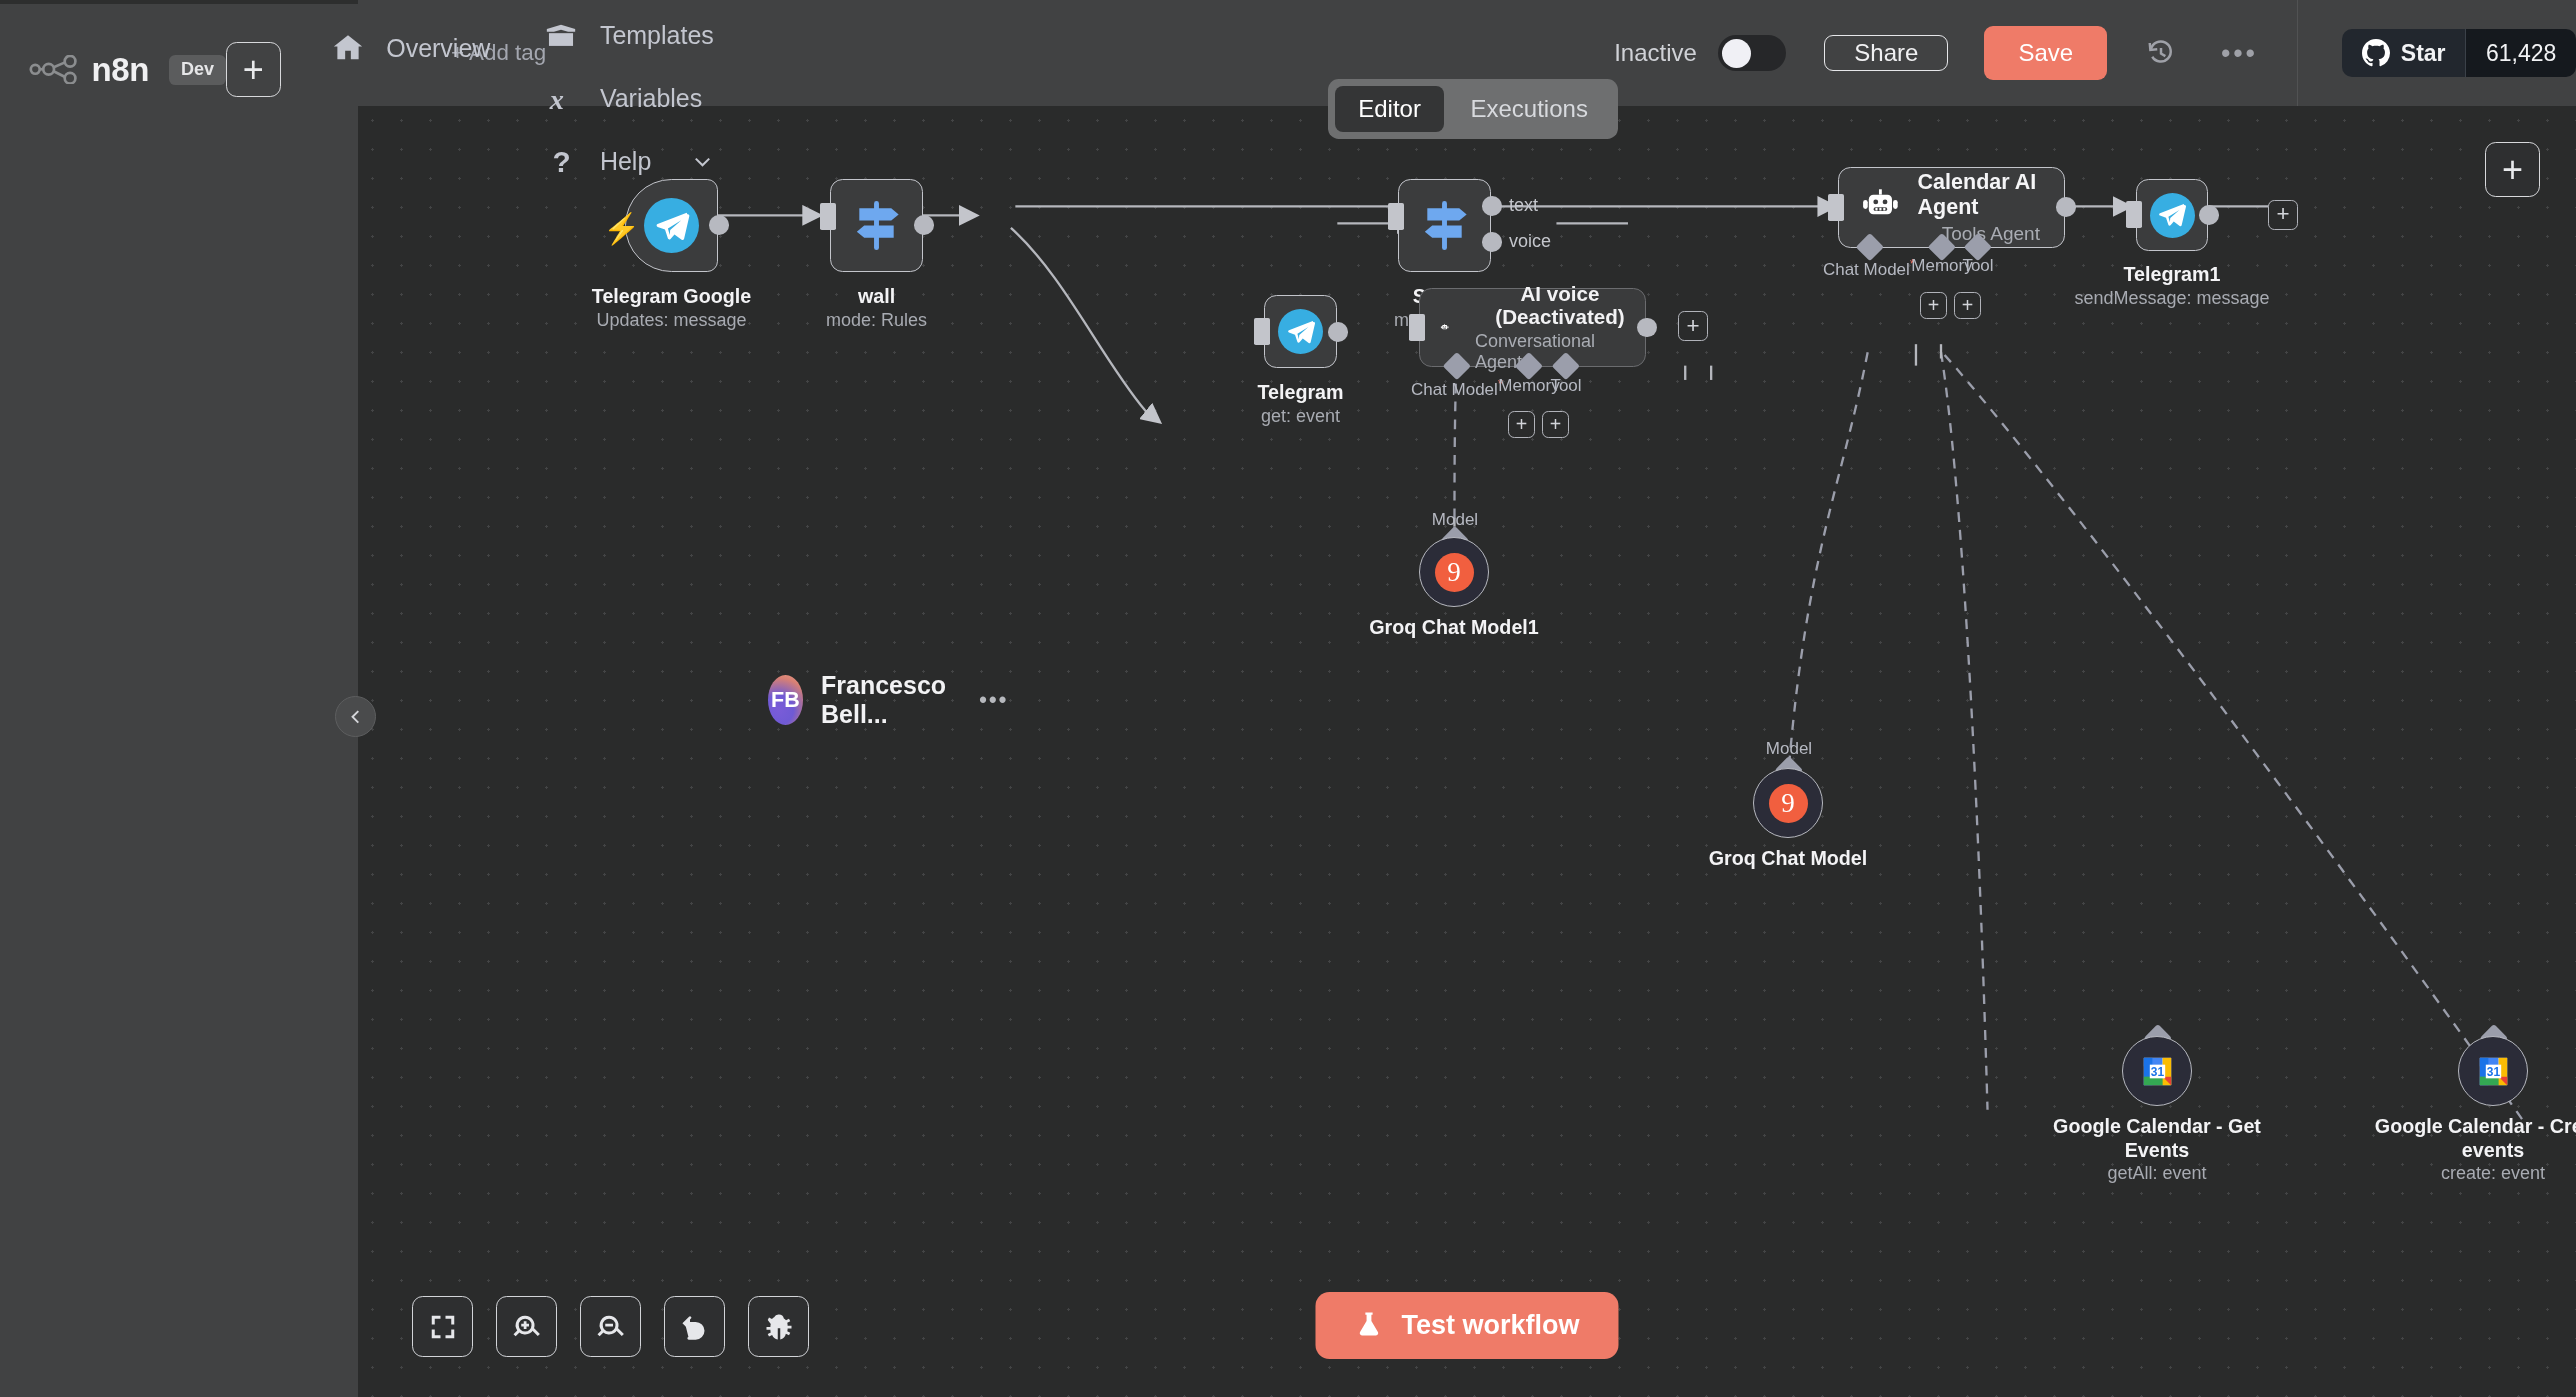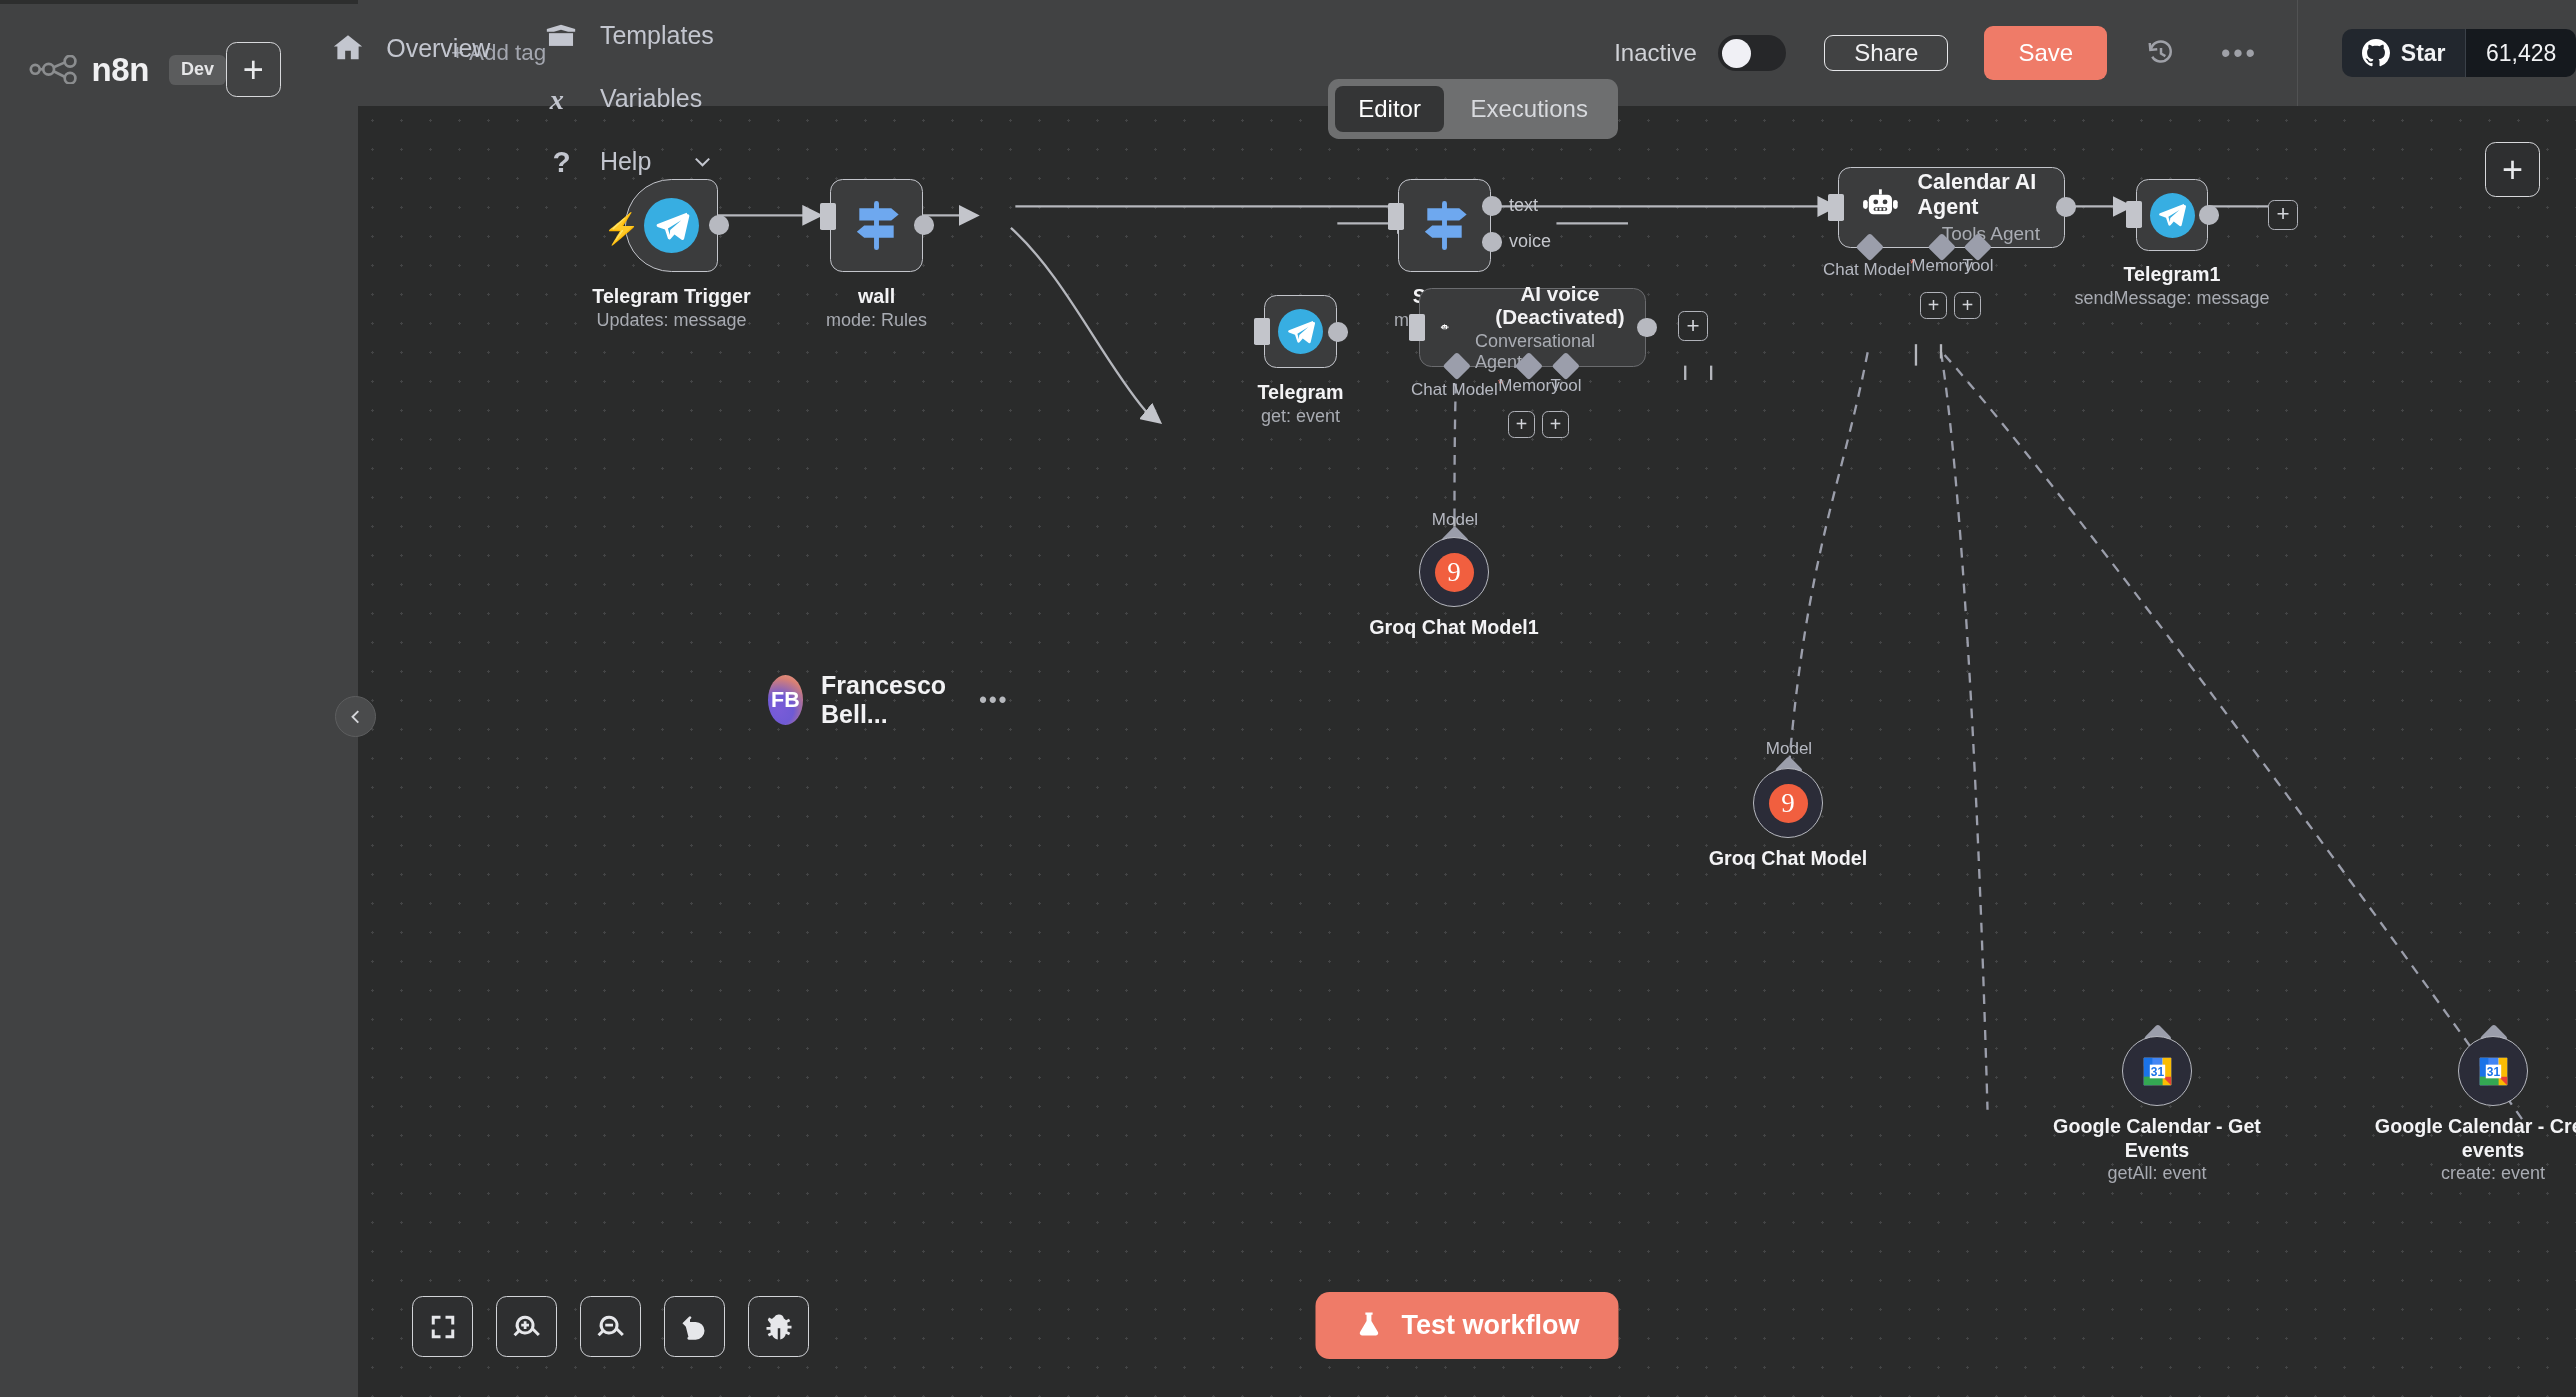--- a/index.html
+++ b/index.html
@@ -390,21 +390,21 @@
     <div class="node" style="left:267px; top:73px;">
       <div class="node-box trigger" style="width:93px;height:93px;">
         <span class="tg-icon">
           <svg viewBox="0 0 24 24">
               <path d="M21.8 3.2 L2.4 10.7c-.9.35-.88 1.63.03 1.95l4.9 1.73 1.9 5.85c.25.78 1.24.98 1.78.36l2.63-3 4.8 3.52c.6.44 1.46.12 1.63-.6l3.5-15.1c.18-.8-.6-1.47-1.36-1.2zM9.3 13.6l8.9-5.5-7.4 6.6-.35 3.3z"></path>
             </svg>
         </span>
       </div>
       <span class="lightning" style="left:-21.5px; top:32px;">⚡</span>
       <span class="port-dot" style="left:84px; top:36px;"></span>
-      <span class="node-label" style="top:106px;">Telegram Trigger</span>
+      <span class="node-label" style="top:106px;">Telegram Google</span>
       <span class="node-sub" style="top:131px;">Updates: message</span>
     </div>
 
     <div class="node" style="left:472px; top:73px;">
       <div class="node-box" style="width:93px;height:93px;">
         <span class="sw-icon">
           <svg viewBox="0 0 24 24">
             <rect x="11" y="2" width="2" height="20" rx="1"></rect>
             <path d="M5 5 h13 l3 2.5 -3 2.5 H5 z"></path>
             <path d="M19 12 H7 l-3 2.5 3 2.5 h12 z"></path>

